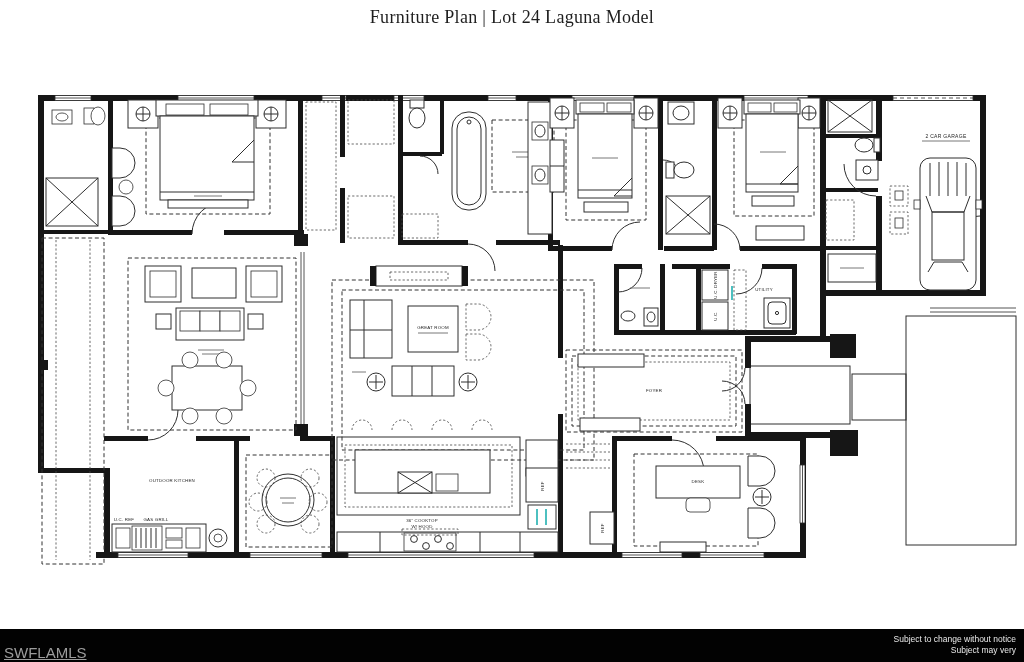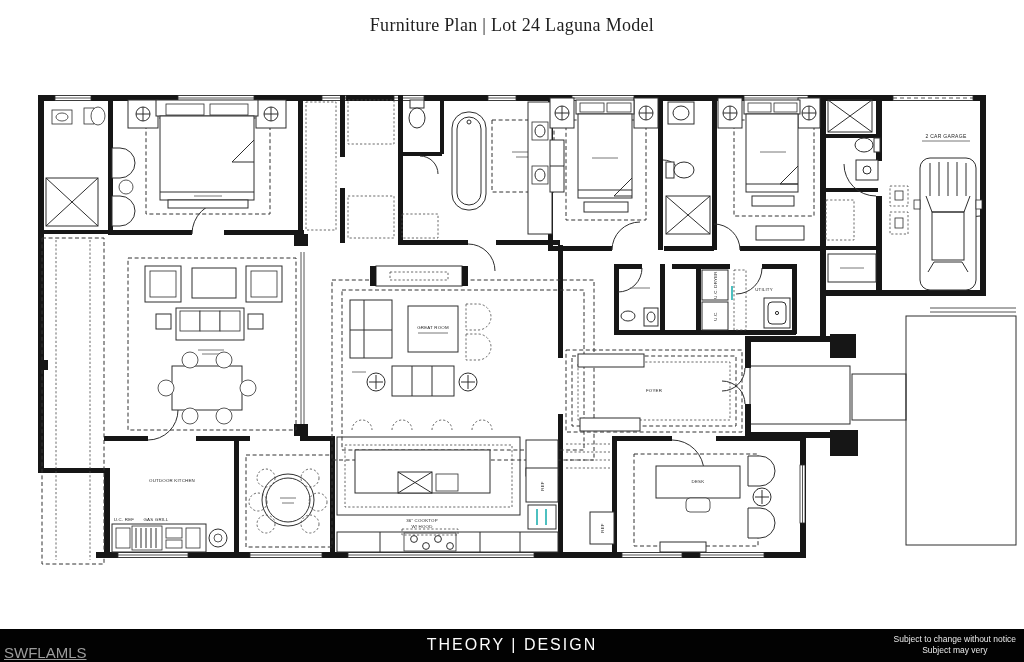--- a/index.html
+++ b/index.html
@@ -1,38 +1,38 @@
 <!DOCTYPE html>
 <html><head>
 <meta charset="utf-8">
 <style>
   html,body{margin:0;padding:0;background:#fff;}
   .page{position:relative;width:1024px;height:662px;background:#ffffff;overflow:hidden;
         font-family:"Liberation Sans",sans-serif;}
   .title{position:absolute;top:7px;left:0;width:100%;text-align:center;
-         font-family:"Liberation Serif",serif;font-size:18px;color:#1e1e1e;letter-spacing:.3px;margin-top:8px;}
+         font-family:"Liberation Serif",serif;font-size:18px;color:#1e1e1e;letter-spacing:.3px;}
   .plan-svg{position:absolute;left:0;top:0;width:1024px;height:662px;}
   
   .wl{fill:#161616;}
   .s{stroke:#2e2e2e;stroke-width:1;fill:none;}
   .sf{stroke:#2e2e2e;stroke-width:1;fill:#fff;}
   .sft{stroke:#2e2e2e;stroke-width:.8;fill:#fff;}
   .d{stroke:#333;stroke-width:1;fill:none;stroke-dasharray:4 2.6;}
   .dt{stroke:#444;stroke-width:.8;fill:none;stroke-dasharray:2.2 2;}
   .winr{fill:#fff;stroke:#2a2a2a;stroke-width:.8;}
   .wline{stroke:#2a2a2a;stroke-width:.8;}
   .p{stroke:#6a6a6a;stroke-width:.9;}
   .t{font:4.4px "Liberation Sans",sans-serif;fill:#1d1d1d;text-anchor:middle;letter-spacing:.2px;}
   .tb{font:5px "Liberation Sans",sans-serif;fill:#1d1d1d;text-anchor:middle;letter-spacing:.3px;}
   .teal{stroke:#00a5a5;stroke-width:1.4;}
   .footer{position:absolute;left:0;bottom:0;width:100%;height:33px;background:#020202;}
   .brand{position:absolute;left:0;width:100%;text-align:center;top:7px;color:#fdfdfd;
          font-size:16px;letter-spacing:2px;font-weight:400;}
   .watermark{position:absolute;left:4px;bottom:1px;color:#9c9c9c;font-size:15px;text-decoration:underline;}
-  .disclaimer{position:absolute;right:8px;top:5px;text-align:center;color:#e9e9e9;
+  .disclaimer{position:absolute;right:8px;top:5px;text-align:right;color:#e9e9e9;
               font-size:8.5px;line-height:10.5px;}
 </style>
 </head>
 <body>
 
 <div class="page">
 
   <div class="title">Furniture Plan | Lot 24 Laguna Model</div>
 
   <svg class="plan-svg" viewBox="0 0 1024 662">
@@ -478,21 +478,20 @@
       <path class="sf" d="M748,456 h12 a15,15 0 0 1 0,30 h-12 z"></path>
       <path class="sf" d="M748,508 h12 a15,15 0 0 1 0,30 h-12 z"></path>
       <circle class="sf" cx="762" cy="497" r="9"></circle>
       <line class="s" x1="755" y1="497" x2="769" y2="497"></line>
         <line class="s" x1="762" y1="490" x2="762" y2="504"></line>
       <rect class="sf" x="660" y="542" width="46" height="10"></rect>
     </g>
   </svg>
 
   <div class="footer">
-    <div class="brand">THEORY | DESIGN</div>
     <div class="disclaimer">
       <div>Subject to change without notice</div>
       <div>Subject may very</div>
     </div>
   </div>
   <div class="watermark">SWFLAMLS</div>
 
 </div>
 
 </body></html>

